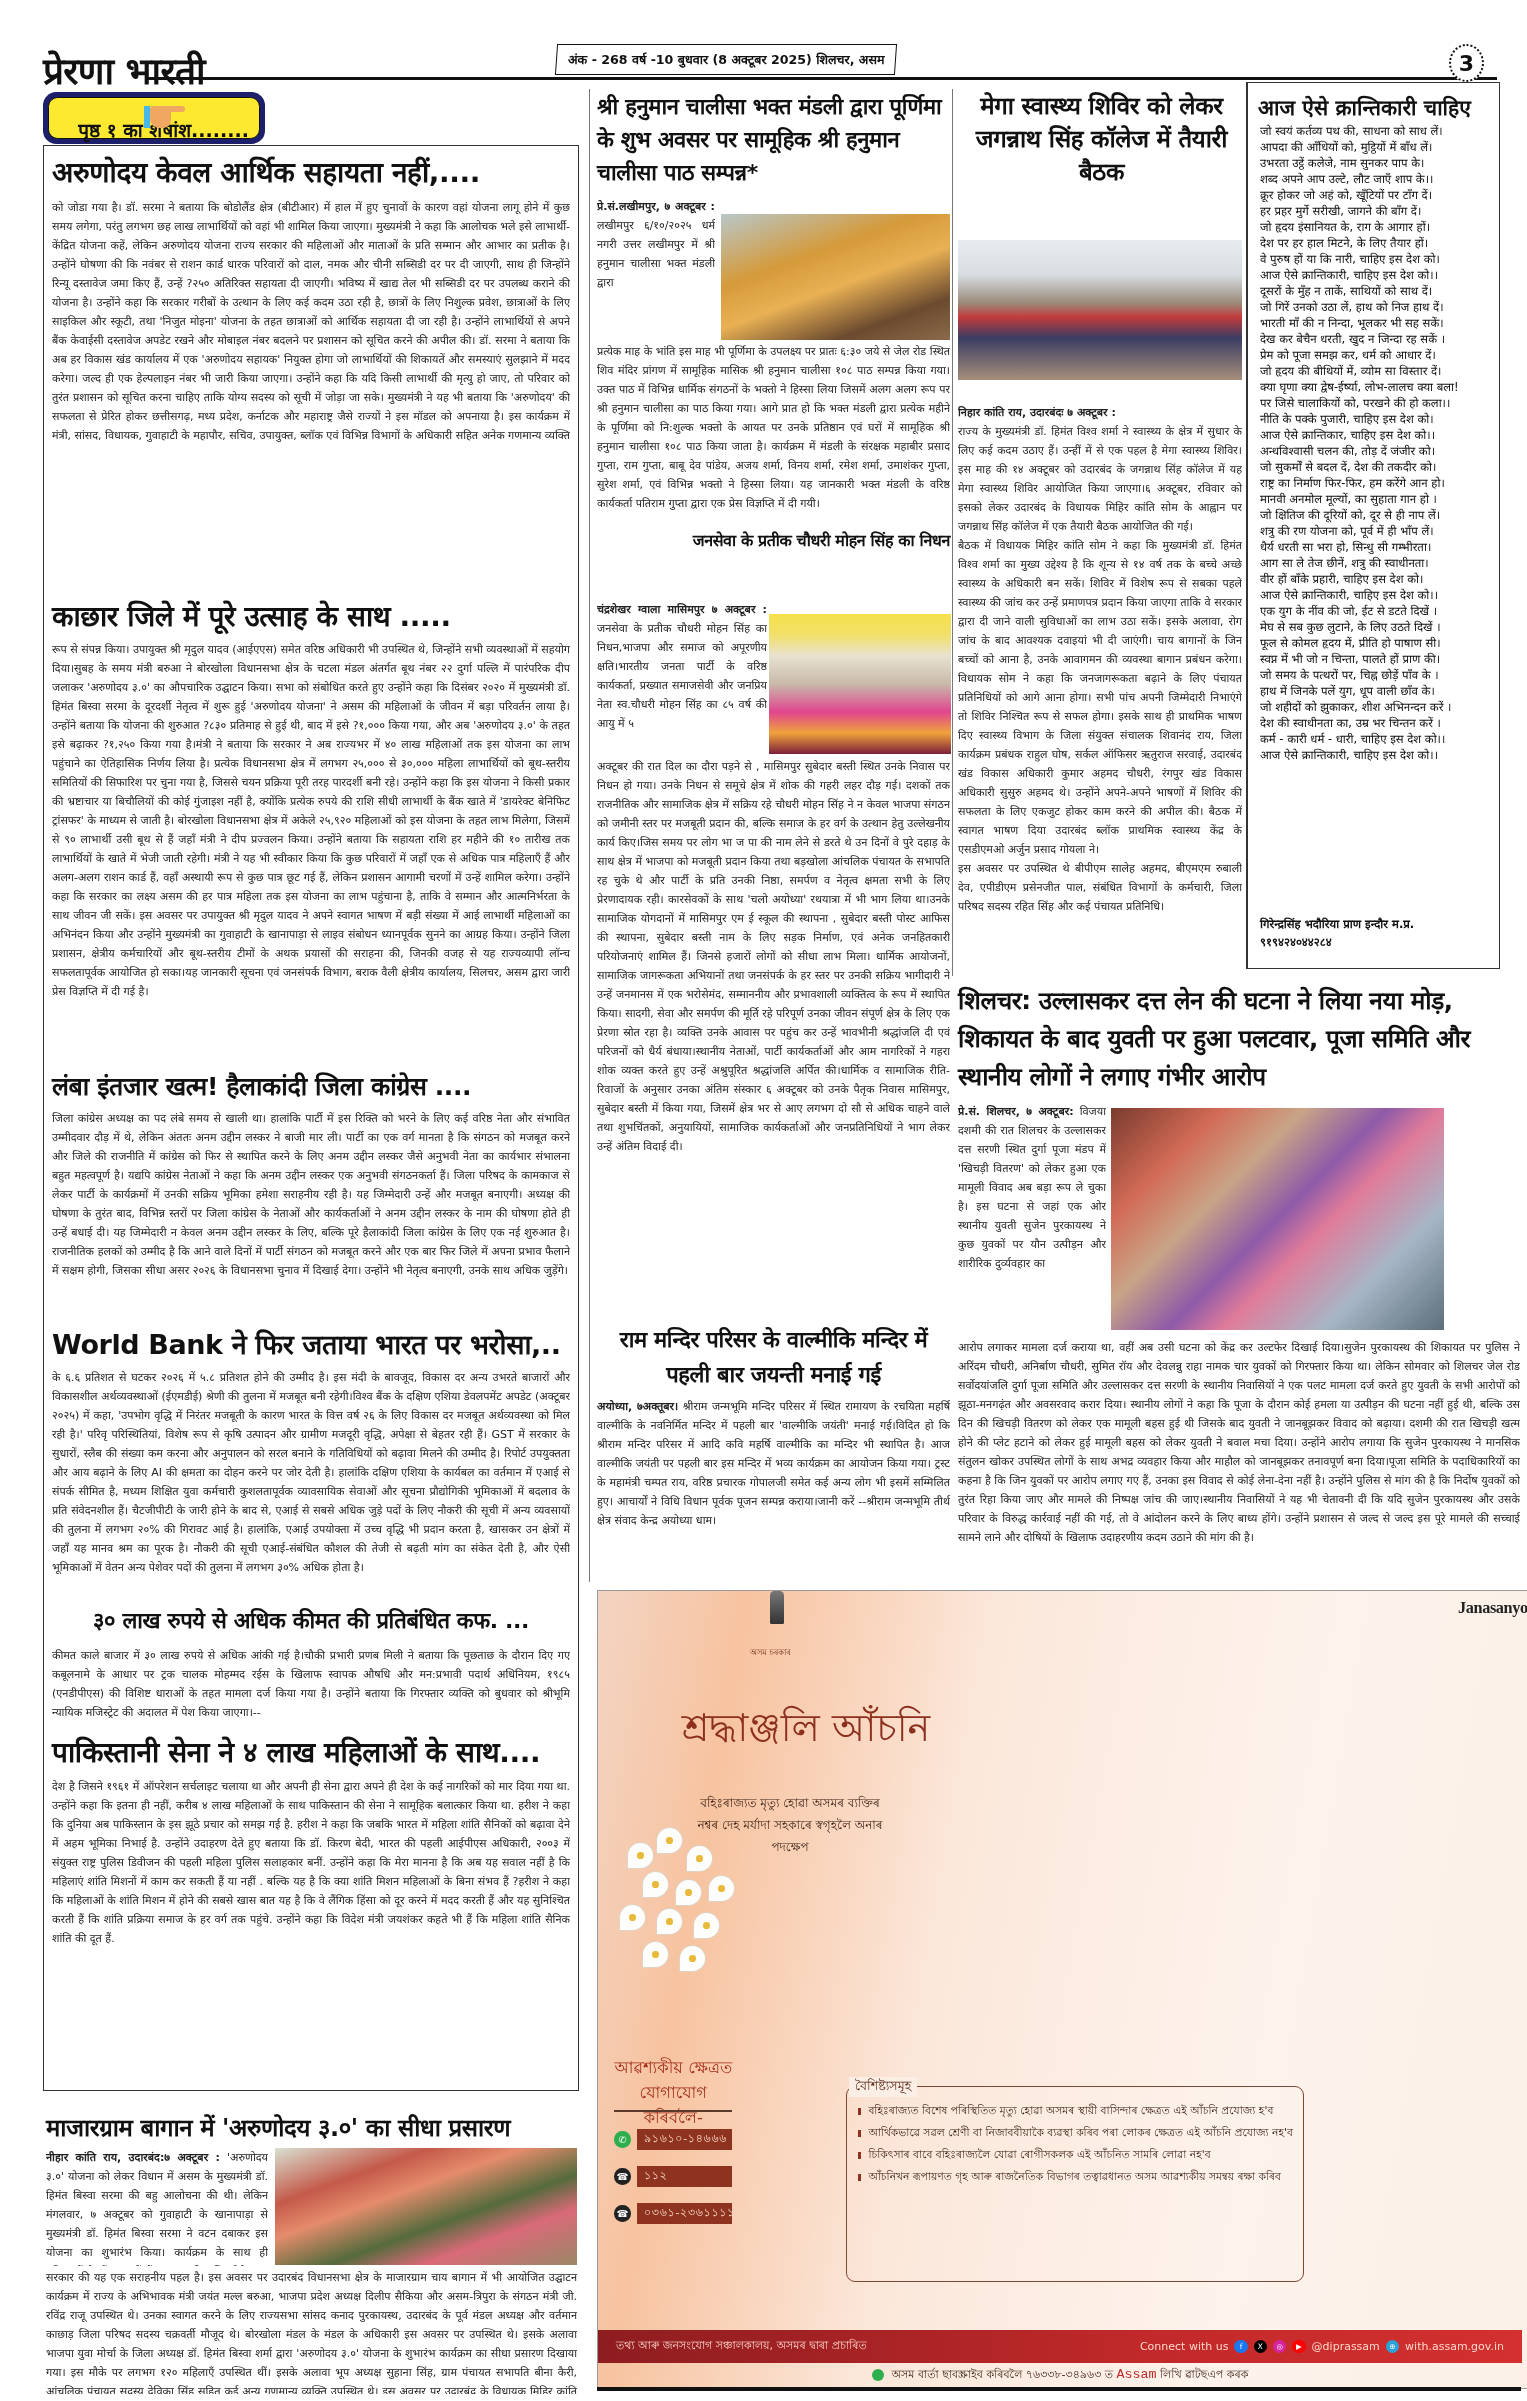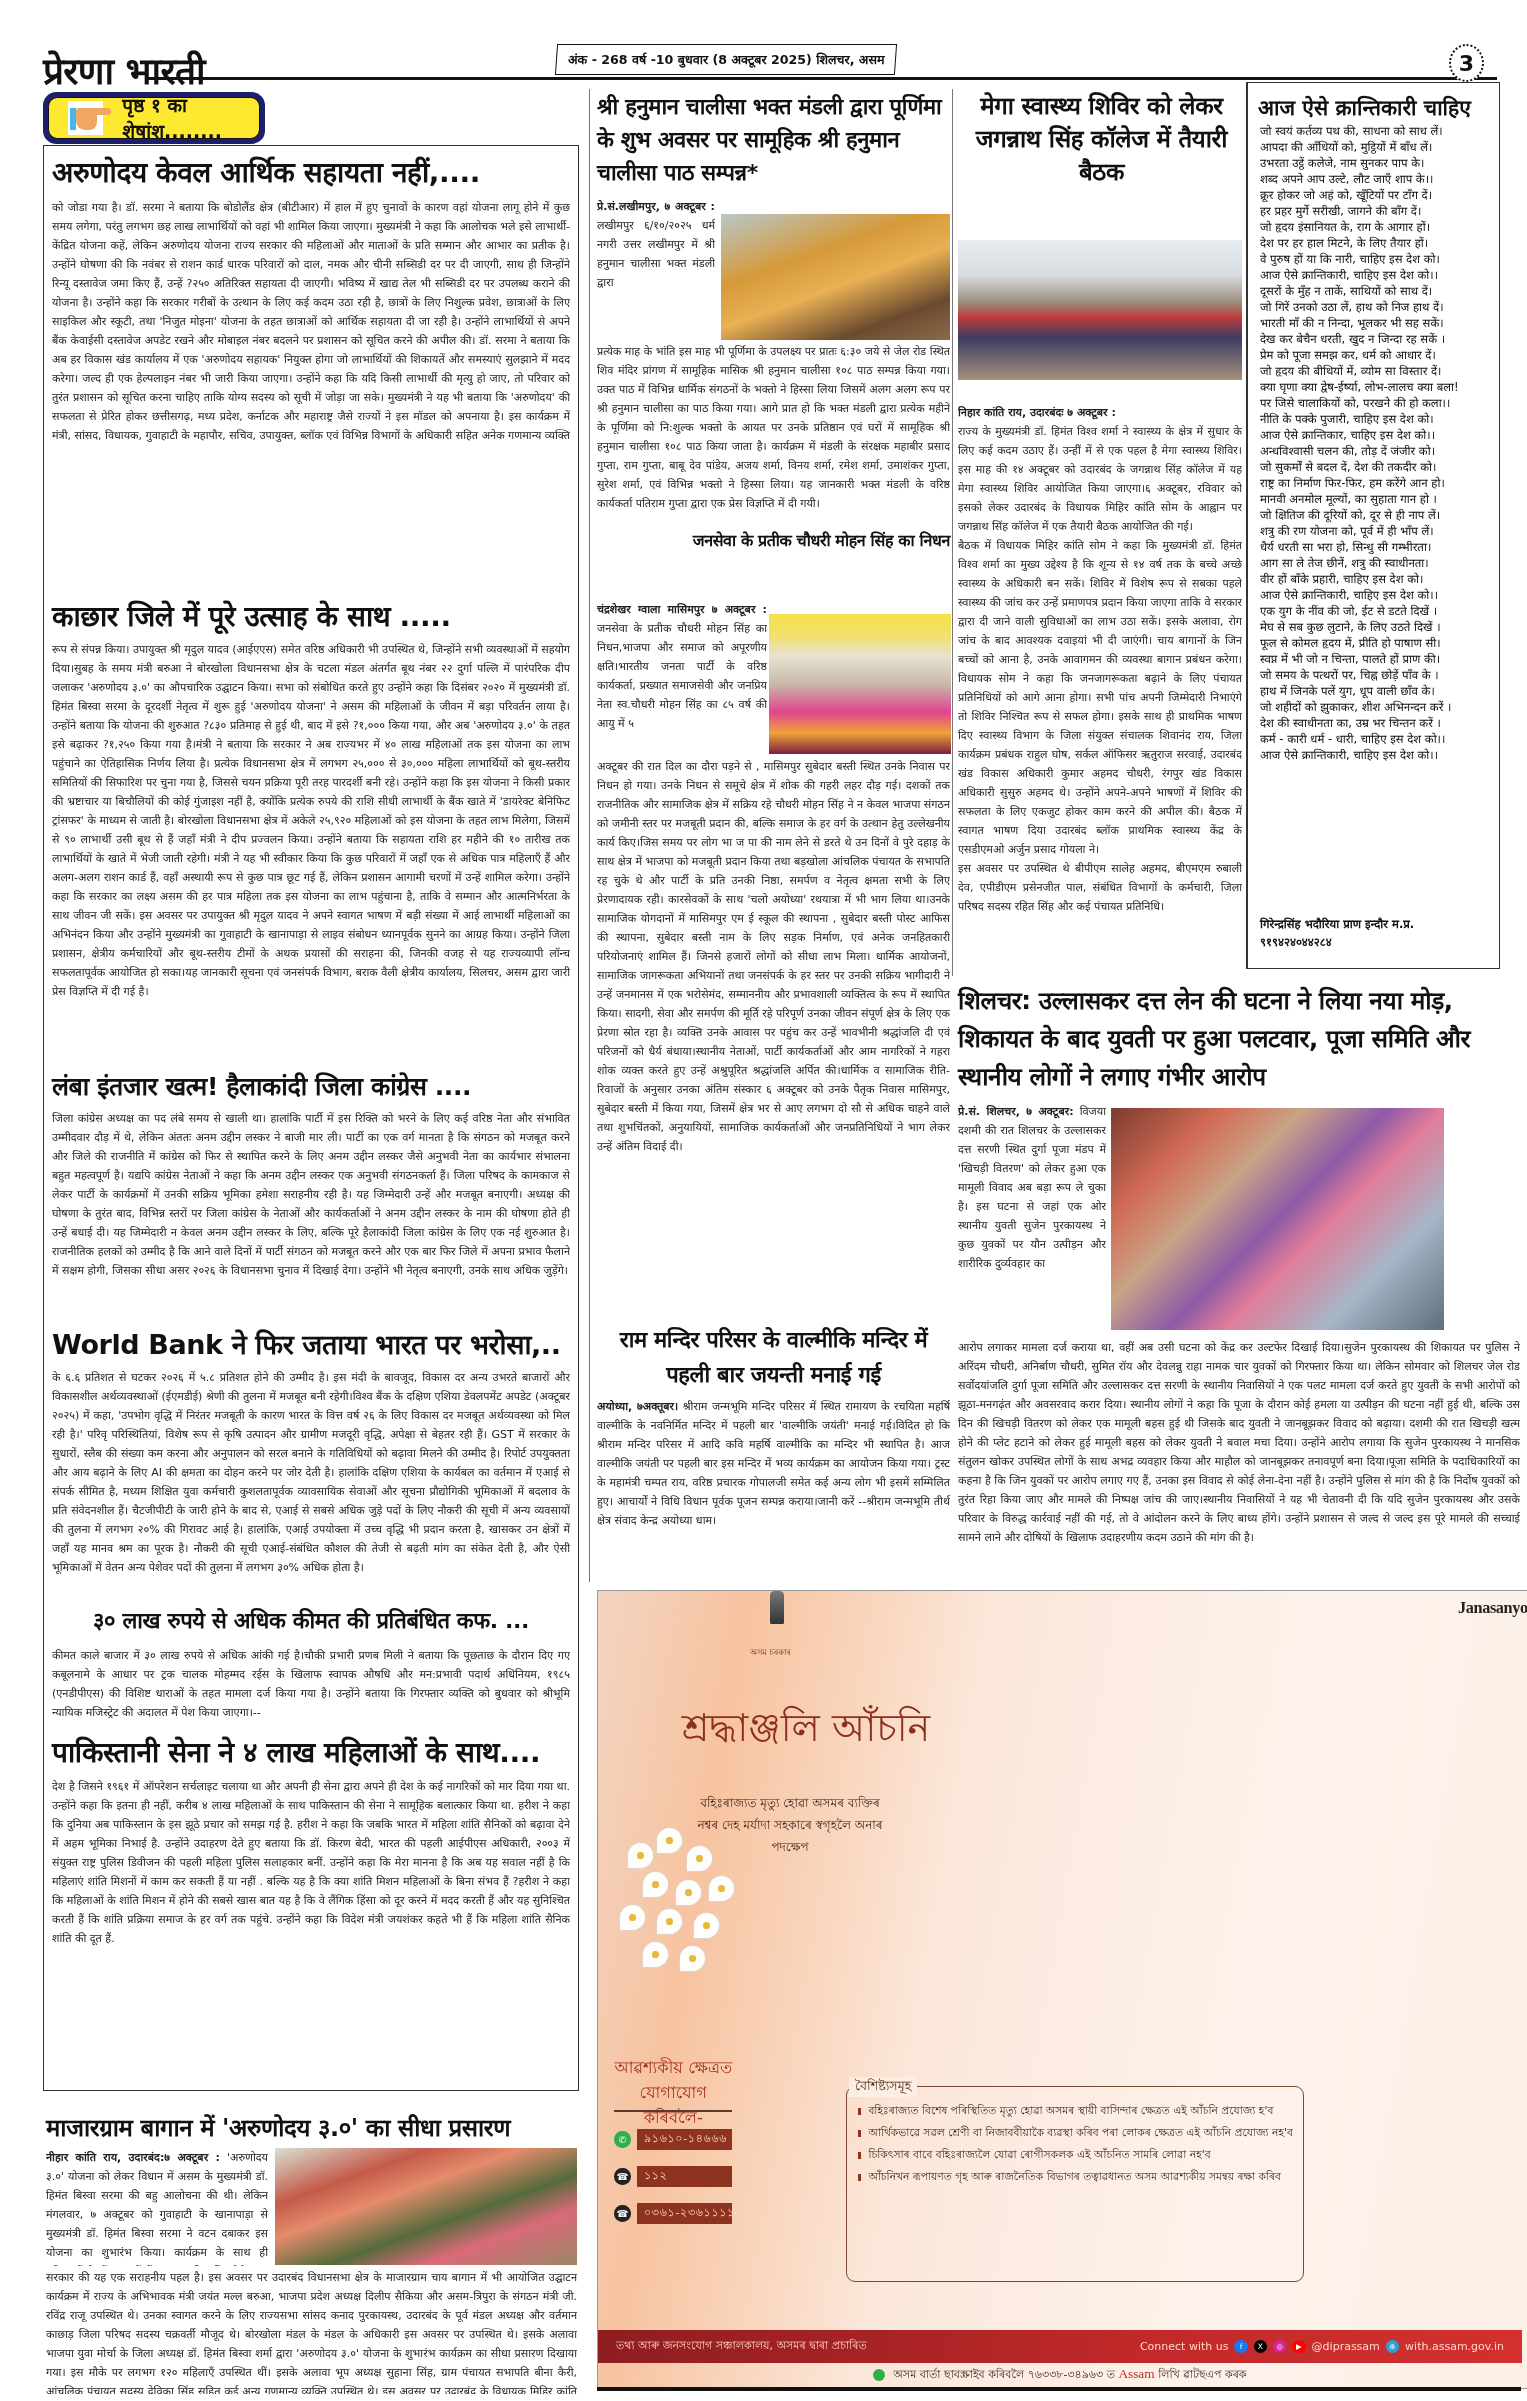--- a/index.html
+++ b/index.html
@@ -13,21 +13,21 @@
 
   
   #masthead-title { left: 43px; top: 44px; font-size: 37px; font-weight: bold; letter-spacing: -0.7px; font-family: "DejaVu Serif", serif; }
   #masthead-rule { left: 148px; top: 77px; width: 1349px; height: 3px; background: #111; }
   #issue-box { left: 556px; top: 44px; width: 340px; height: 31px; border: 1.5px solid #111; transform: skewX(-4deg); background: #fff; display: flex; align-items: center; justify-content: center; }
   #issue-box span { transform: skewX(4deg); font-size: 12.6px; font-weight: bold; }
   #page-num { left: 1449px; top: 44px; width: 35px; height: 38px; border: 2.2px dotted #111; border-radius: 50%; display: flex; align-items: center; justify-content: center; font-size: 22px; font-weight: bold; background: #fff; }
 
   
   #banner { left: 43px; top: 92px; width: 222px; height: 52px; background: #1e1f6b; border-radius: 13.3px; padding: 5.2px; }
-  #banner-inner { width: 100%; height: 100%; background: #fde92f; border-radius: 9.6px; border: 1.5px solid #111; display: flex; align-items: center; padding-left: 19px; gap: 19px; }
+  #banner-inner { width: 100%; height: 100%; background: #fde92f; border-radius: 9.6px; border: 1.5px solid #111; display: flex; align-items: center; padding-left: 19px; gap: 19px; flex-direction: column; }
   #banner-hand { width: 44px; height: 34px; background: #fff; position: relative; }
   #banner-hand .cuff { position: absolute; left: 2.2px; top: 7.4px; width: 6px; height: 22px; background: #47b6e8; }
   #banner-hand .palm { position: absolute; left: 8.1px; top: 7.4px; width: 21px; height: 22px; background: #f0a761; border-radius: 3px 7.4px 7.4px 9px; }
   #banner-hand .finger { position: absolute; left: 19px; top: 7.4px; width: 24px; height: 6.7px; background: #f0a761; border-radius: 0 4.4px 4.4px 0; }
   #banner-text { font-size: 19px; font-weight: bold; }
 
   .left-box { left: 43px; width: 536px; border: 1.5px solid #333; }
   #box1 { top: 145px; height: 1946px; border-top: 1.5px solid #333; }
 
   .sec-head { position: absolute; left: 52px; width: 518px; white-space: nowrap; }
@@ -74,21 +74,21 @@
   #ad-features-title { left: 251px; top: 486px; background: #fbeee4; padding: 0 6px; font-size: 12.6px; color: #5a2a1a; }
   #ad-features-list { left: 260px; top: 510px; width: 436px; font-size: 10.7px; line-height: 19px; color: #3a1f14; list-style: none; }
   #ad-features-list li { position: relative; padding-left: 10.4px; margin-bottom: 3px; }
   #ad-features-list li::before { content: ""; position: absolute; left: 0; top: 6.7px; width: 3px; height: 7.4px; background: #8f3321; }
   #ad-footer { left: 0; top: 739px; width: 924px; height: 33px; background: linear-gradient(90deg,#8e1d20,#c2292a 60%,#d3302f); display: flex; align-items: center; padding: 0 18px; color: #ffd7cc; font-size: 11px; }
   #ad-footer .left { flex: 1; }
   #ad-footer .social { display: flex; align-items: center; gap: 6px; justify-content: flex-end; }
   #ad-footer .dot { width: 13.3px; height: 13.3px; border-radius: 50%; display: inline-flex; align-items: center; justify-content: center; font-size: 7.4px; color: #fff; }
   #ad-bottomline { left: 0; top: 775px; width: 924px; text-align: center; font-size: 11px; color: #3a1f14; }
   #ad-bottomline .wa { display: inline-block; width: 12px; height: 12px; border-radius: 50%; background: #2fae4e; vertical-align: middle; margin-right: 4.4px; }
-  #ad-bottomline .assam { color: #c2292a; font-family: Liberation Serif, serif; font-size: 13.3px; }
+  #ad-bottomline .assam { color: #c2292a; font-family: Liberation Mono, monospace; font-size: 13.3px; }
   #ad-bottom-bar { left: 597px; top: 2387px; width: 924px; height: 4.4px; background: #111; }
 </style>
 </head>
 <body>
 
 <div id="masthead-title" class="abs">प्रेरणा भारती</div>
 <div id="masthead-rule" class="abs"></div>
 <div id="issue-box" class="abs">
     <span>अंक - 268 वर्ष -10 बुधवार (8 अक्टूबर 2025) शिलचर, असम</span>
   </div>

